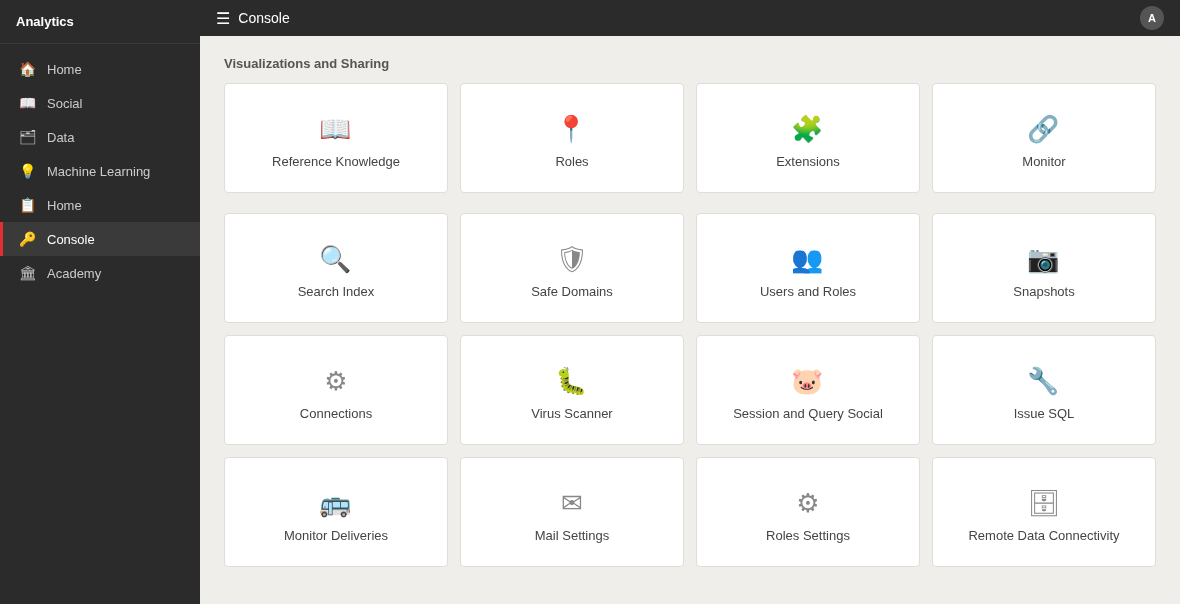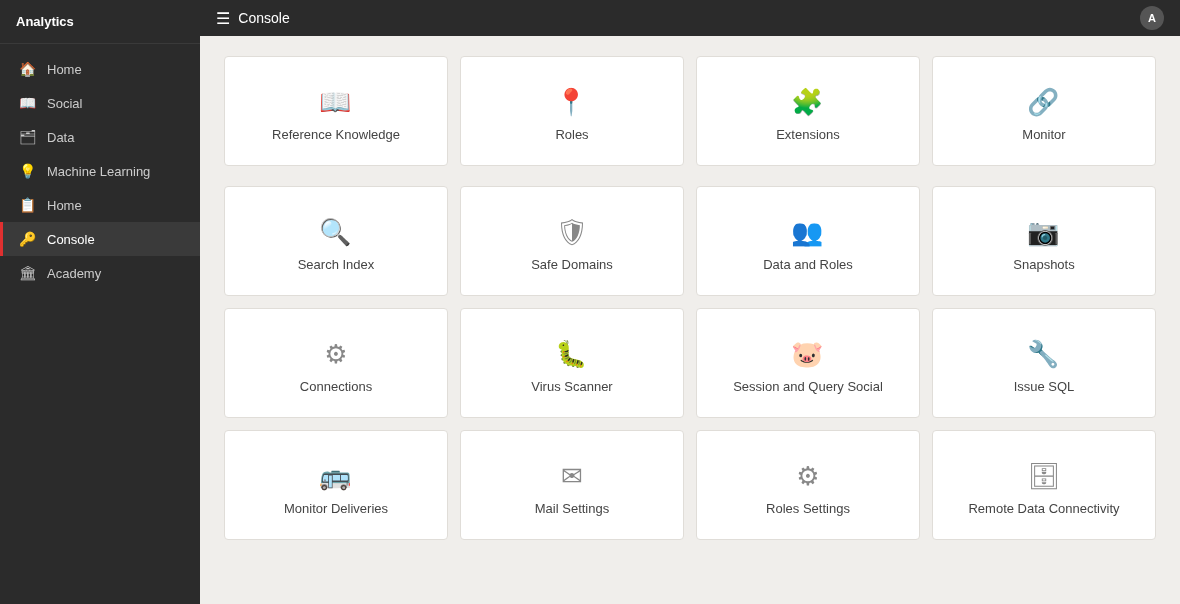--- a/index.html
+++ b/index.html
@@ -155,20 +155,21 @@
 <div class="main">
   <div class="topbar">
     <div class="topbar-left">
       <span style="cursor:pointer; font-size:16px;">☰</span>
       <span>Console</span>
     </div>
     <div class="topbar-avatar">A</div>
   </div>
   <div class="content">
 
+  <div class="section-title">Visualizations and Sharing</div>
       <div class="cards-grid">
         <div class="card">
       <div class="card-icon">📖</div>
       <div class="card-label">Reference Knowledge</div>
     </div>
         <div class="card">
       <div class="card-icon">📍</div>
       <div class="card-label">Roles</div>
     </div>
         <div class="card">
@@ -184,21 +185,21 @@
         <div class="card">
       <div class="card-icon">🔍</div>
       <div class="card-label">Search Index</div>
     </div>
         <div class="card">
       <div class="card-icon">🛡</div>
       <div class="card-label">Safe Domains</div>
     </div>
         <div class="card">
       <div class="card-icon">👥</div>
-      <div class="card-label">Data and Roles</div>
+      <div class="card-label">Users and Roles</div>
     </div>
         <div class="card">
       <div class="card-icon">📷</div>
       <div class="card-label">Snapshots</div>
     </div>
         <div class="card">
       <div class="card-icon">⚙</div>
       <div class="card-label">Connections</div>
     </div>
         <div class="card">

